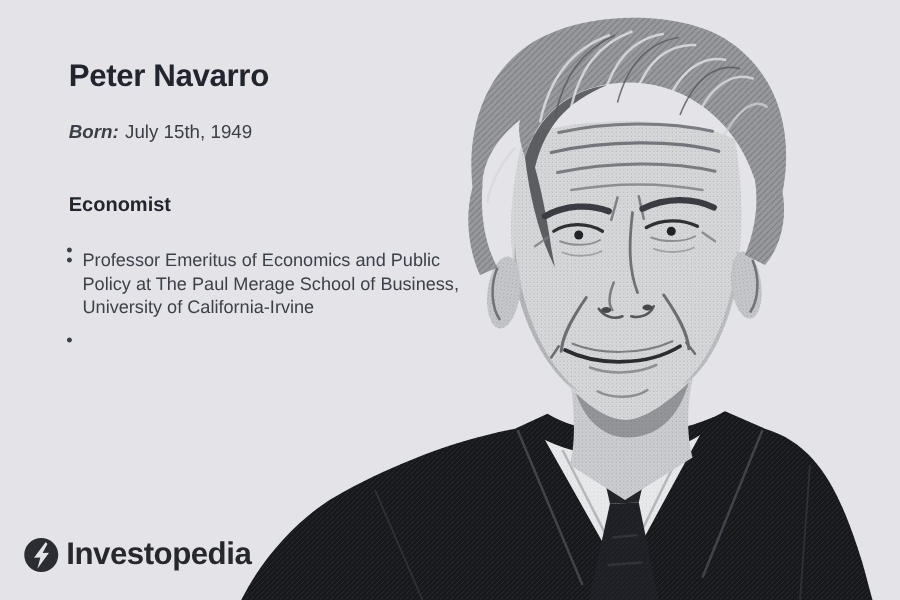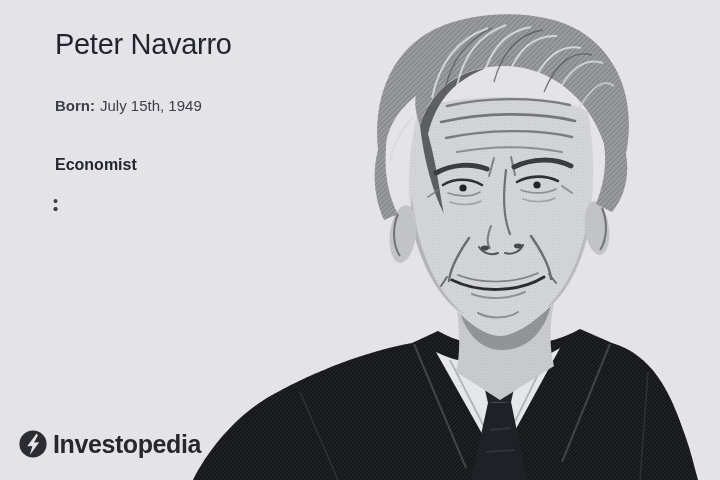--- a/index.html
+++ b/index.html
@@ -16,36 +16,36 @@
 
   .portrait-svg {
     position: absolute;
     left: 0; top: 0;
     width: 720px; height: 480px;
     display: block;
   }
 
   .page-title {
     position: absolute;
-    left: 55px; top: 28px;
-    font-size: 29px;
-    font-weight: 400;
+    left: 55px; top: 47px;
+    font-size: 25px;
+    font-weight: 700;
     letter-spacing: -0.3px;
     color: #23252e;
     z-index: 2;
   }
 
   .born-line {
     position: absolute;
     left: 55px; top: 97px;
     font-size: 15px;
     color: #3c3f47;
     z-index: 2;
   }
-  .born-label { font-weight: 700; }
+  .born-label { font-weight: 700; font-style: italic; }
   .born-value { margin-left: 5px; margin-top: 33px; }
 
   .section-heading {
     position: absolute;
     left: 55px; top: 156px;
     font-size: 16px;
     font-weight: 700;
     color: #23252e;
     z-index: 2;
   }
@@ -68,21 +68,20 @@
     position: absolute;
     left: 0; top: 0;
     font-size: 14.5px;
     color: #3c4049;
   }
 
   .brand {
     position: absolute;
     left: 18px; top: 429px;
     display: flex;
-    align-items: center;
     z-index: 2;
   }
   .brand-icon { width: 30px; height: 30px; display: block; }
   .brand-name {
     margin-left: 5px;
     font-size: 25px;
     font-weight: 600;
     letter-spacing: -0.4px;
     color: #26282d;
   }
@@ -289,20 +288,21 @@
   </p>
 
   <h2 class="section-heading">Economist</h2>
 
   <div class="fact-list">
     <div class="fact">
       <span class="fact-dot">•</span>
     </div>
     <div class="fact">
       <span class="fact-dot">•</span>
+      <span>Professor Emeritus of Economics and Public Policy at The Paul Merage School of Business, University of California-Irvine</span>
     </div>
     <div class="fact">
       <span class="fact-dot">•</span>
     </div>
   </div>
 
   <div class="brand">
     <svg class="brand-icon" viewBox="0 0 30 30" aria-hidden="true">
       <circle cx="15" cy="15" r="13.6" fill="#2b2d33"></circle>
       <path d="M18.6,4.6 L9.2,17.2 L14.3,17.0 L11.9,26.0 L21.2,13.2 L16.1,13.4 L19.9,6.2 Z" fill="#e4e4e8"></path>

